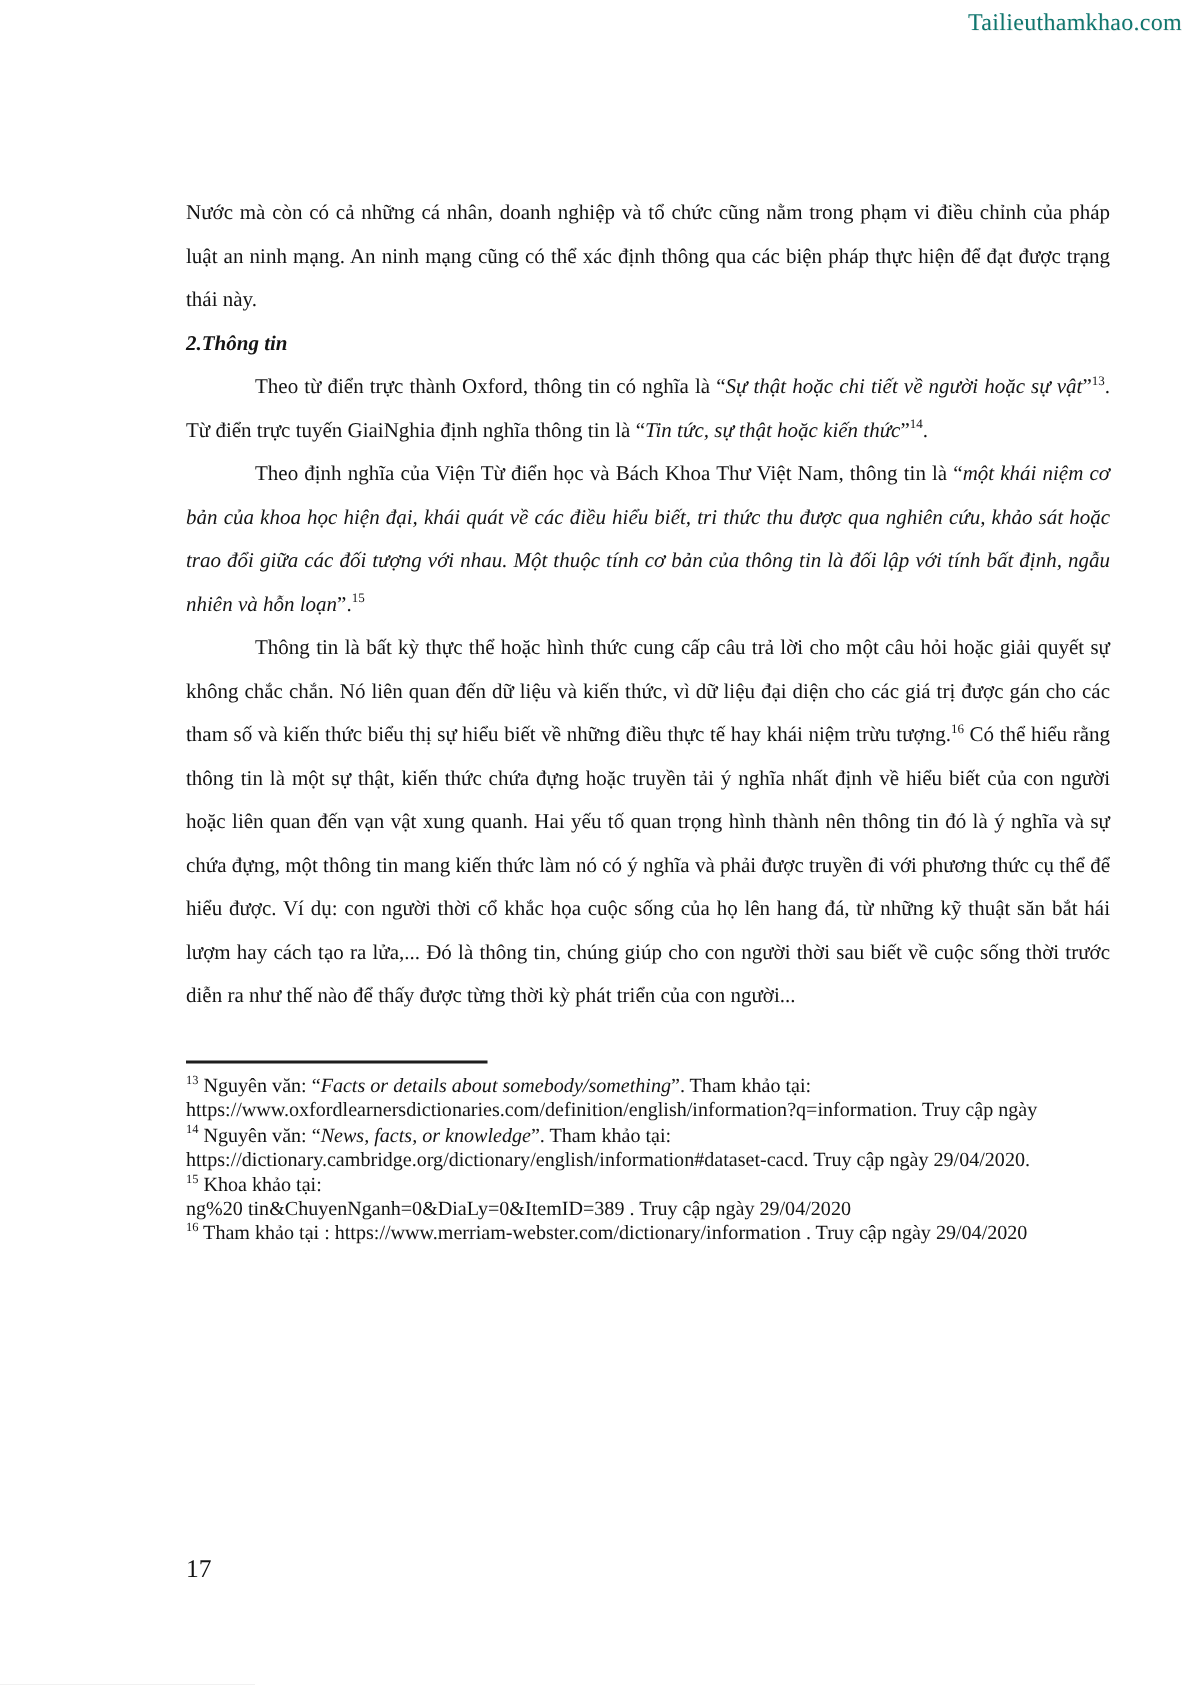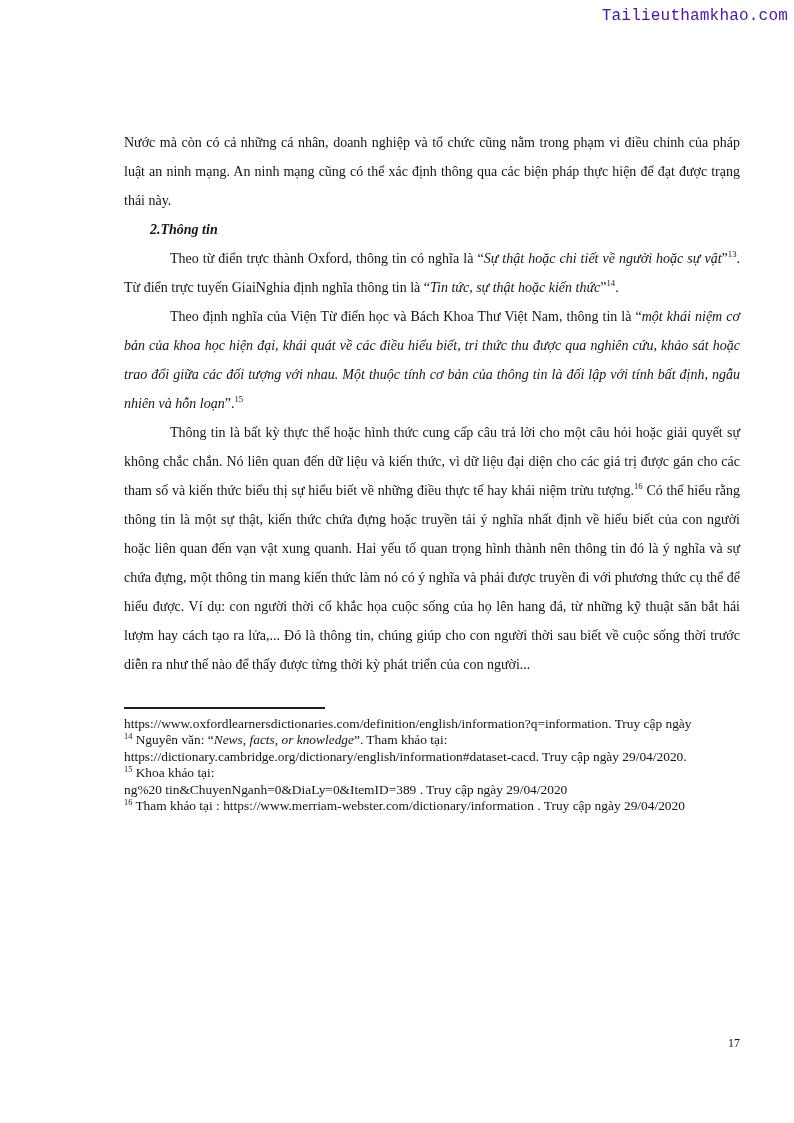--- a/index.html
+++ b/index.html
@@ -7,38 +7,38 @@
     position:relative;
     width:794px;height:1123px;
     margin:0 auto;
     background:#ffffff;
     font-family:"Liberation Serif",serif;
     color:#141414;
     overflow:hidden;
   }
   .watermark{
     position:absolute;top:7px;right:6px;
-    font-family:Liberation Mono, monospace;
+    font-family:Liberation Serif, serif;
     font-size:16px;line-height:18px;
-    color:#4c1d95;
+    color:#0f766e;
     letter-spacing:0.2px;
     text-shadow:0.5px 0.5px 0 #efefef;
   }
   .content{
     position:absolute;
     left:124px;width:616px;top:128px;
   }
   .para{
     margin:0;
     font-size:14px;
     line-height:29px;
     text-align:justify;
   }
   .para.indent{text-indent:46px;}
-  .para.heading{font-weight:bold;font-style:italic;text-align:left;margin-left:26px;}
+  .para.heading{font-weight:bold;font-style:italic;text-align:left;}
   .it{font-style:italic;}
   .bd{font-weight:bold;}
   sup.fnref{
     font-size:0.62em;
     line-height:0;
     vertical-align:super;
   }
   .footnotes{margin-top:28px;}
   .fn-sep{
     width:201px;height:0;
@@ -48,22 +48,22 @@
   .fn-line{
     font-size:13.4px;
     line-height:16.4px;
     white-space:nowrap;
     text-align:left;
   }
   .page-number{
     position:absolute;
     left:124px;width:616px;
     top:1036px;
-    text-align:right;
-    font-size:12px;
+    text-align:left;
+    font-size:17px;
   }
 </style>
 </head>
 <body>
 
 <div class="page">
 
   <div class="watermark">Tailieuthamkhao.com</div>
 
   <div class="content">
@@ -72,20 +72,21 @@
         <p class="para"><span>Nước mà còn có cả những cá nhân, doanh nghiệp và tổ chức cũng nằm trong phạm vi điều chỉnh của pháp luật an ninh mạng. An ninh mạng cũng có thể xác định thông qua các biện pháp thực hiện để đạt được trạng thái này.</span></p>
         <p class="para heading"><span class="it bd">2.Thông tin</span></p>
         <p class="para indent"><span>Theo từ điển trực thành Oxford, thông tin có nghĩa là “</span><span class="it">Sự thật hoặc chi tiết về người hoặc sự vật</span><span>”</span><sup class="fnref">13</sup><span>. Từ điển trực tuyến GiaiNghia định nghĩa thông tin là “</span><span class="it">Tin tức, sự thật hoặc kiến thức</span><span>”</span><sup class="fnref">14</sup><span>.</span></p>
         <p class="para indent"><span>Theo định nghĩa của Viện Từ điển học và Bách Khoa Thư Việt Nam, thông tin là “</span><span class="it">một khái niệm cơ bản của khoa học hiện đại, khái quát về các điều hiểu biết, tri thức thu được qua nghiên cứu, khảo sát hoặc trao đổi giữa các đối tượng với nhau. Một thuộc tính cơ bản của thông tin là đối lập với tính bất định, ngẫu nhiên và hỗn loạn</span><span>”.</span><sup class="fnref">15</sup></p>
         <p class="para indent"><span>Thông tin là bất kỳ thực thể hoặc hình thức cung cấp câu trả lời cho một câu hỏi hoặc giải quyết sự không chắc chắn. Nó liên quan đến dữ liệu và kiến thức, vì dữ liệu đại diện cho các giá trị được gán cho các tham số và kiến thức biểu thị sự hiểu biết về những điều thực tế hay khái niệm trừu tượng.</span><sup class="fnref">16</sup><span> Có thể hiểu rằng thông tin là một sự thật, kiến thức chứa đựng hoặc truyền tải ý nghĩa nhất định về hiểu biết của con người hoặc liên quan đến vạn vật xung quanh. Hai yếu tố quan trọng hình thành nên thông tin đó là ý nghĩa và sự chứa đựng, một thông tin mang kiến thức làm nó có ý nghĩa và phải được truyền đi với phương thức cụ thể để hiểu được. Ví dụ: con người thời cổ khắc họa cuộc sống của họ lên hang đá, từ những kỹ thuật săn bắt hái lượm hay cách tạo ra lửa,... Đó là thông tin, chúng giúp cho con người thời sau biết về cuộc sống thời trước diễn ra như thế nào để thấy được từng thời kỳ phát triển của con người...</span></p>
       </div>
 
     <div class="footnotes">
       <div class="fn-sep"></div>
       <div>
+          <div class="fn-line"><sup class="fnref">13</sup> <span>Nguyên văn: “</span><span class="it">Facts or details about somebody/something</span><span>”. Tham khảo tại:</span></div>
           <div class="fn-line"><span>https://www.oxfordlearnersdictionaries.com/definition/english/information?q=information. Truy cập ngày</span></div>
           <div class="fn-line"><sup class="fnref">14</sup> <span>Nguyên văn: “</span><span class="it">News, facts, or knowledge</span><span>”. Tham khảo tại:</span></div>
           <div class="fn-line"><span>https://dictionary.cambridge.org/dictionary/english/information#dataset-cacd. Truy cập ngày 29/04/2020.</span></div>
           <div class="fn-line"><sup class="fnref">15</sup> <span>Khoa khảo tại:</span></div>
           <div class="fn-line"><span>ng%20 tin&amp;ChuyenNganh=0&amp;DiaLy=0&amp;ItemID=389 . Truy cập ngày 29/04/2020</span></div>
           <div class="fn-line"><sup class="fnref">16</sup> <span>Tham khảo tại : https://www.merriam-webster.com/dictionary/information . Truy cập ngày 29/04/2020</span></div>
         </div>
     </div>
 
   </div>

